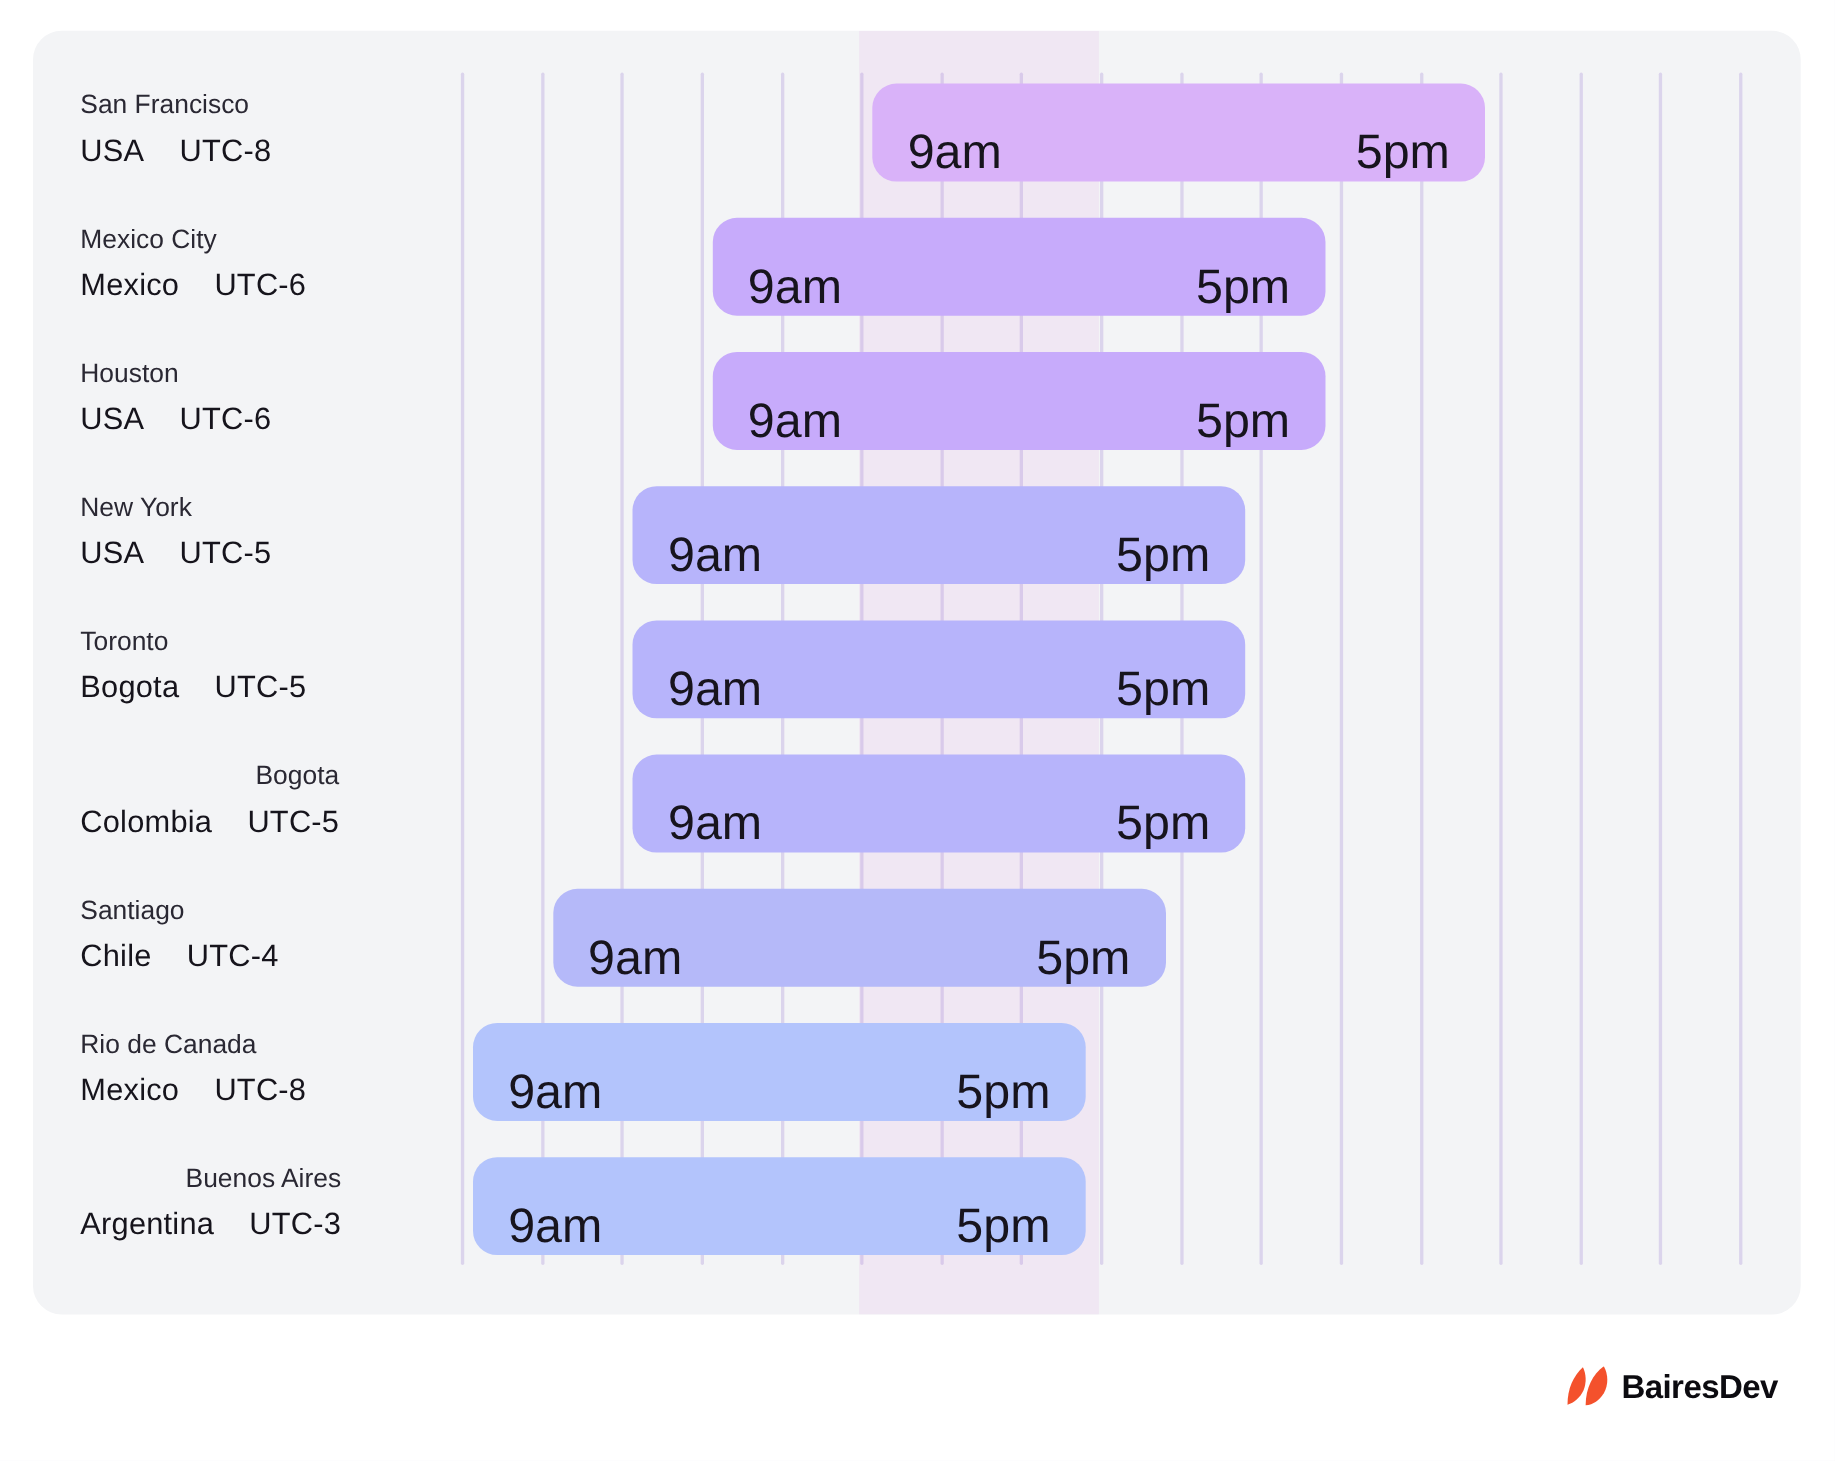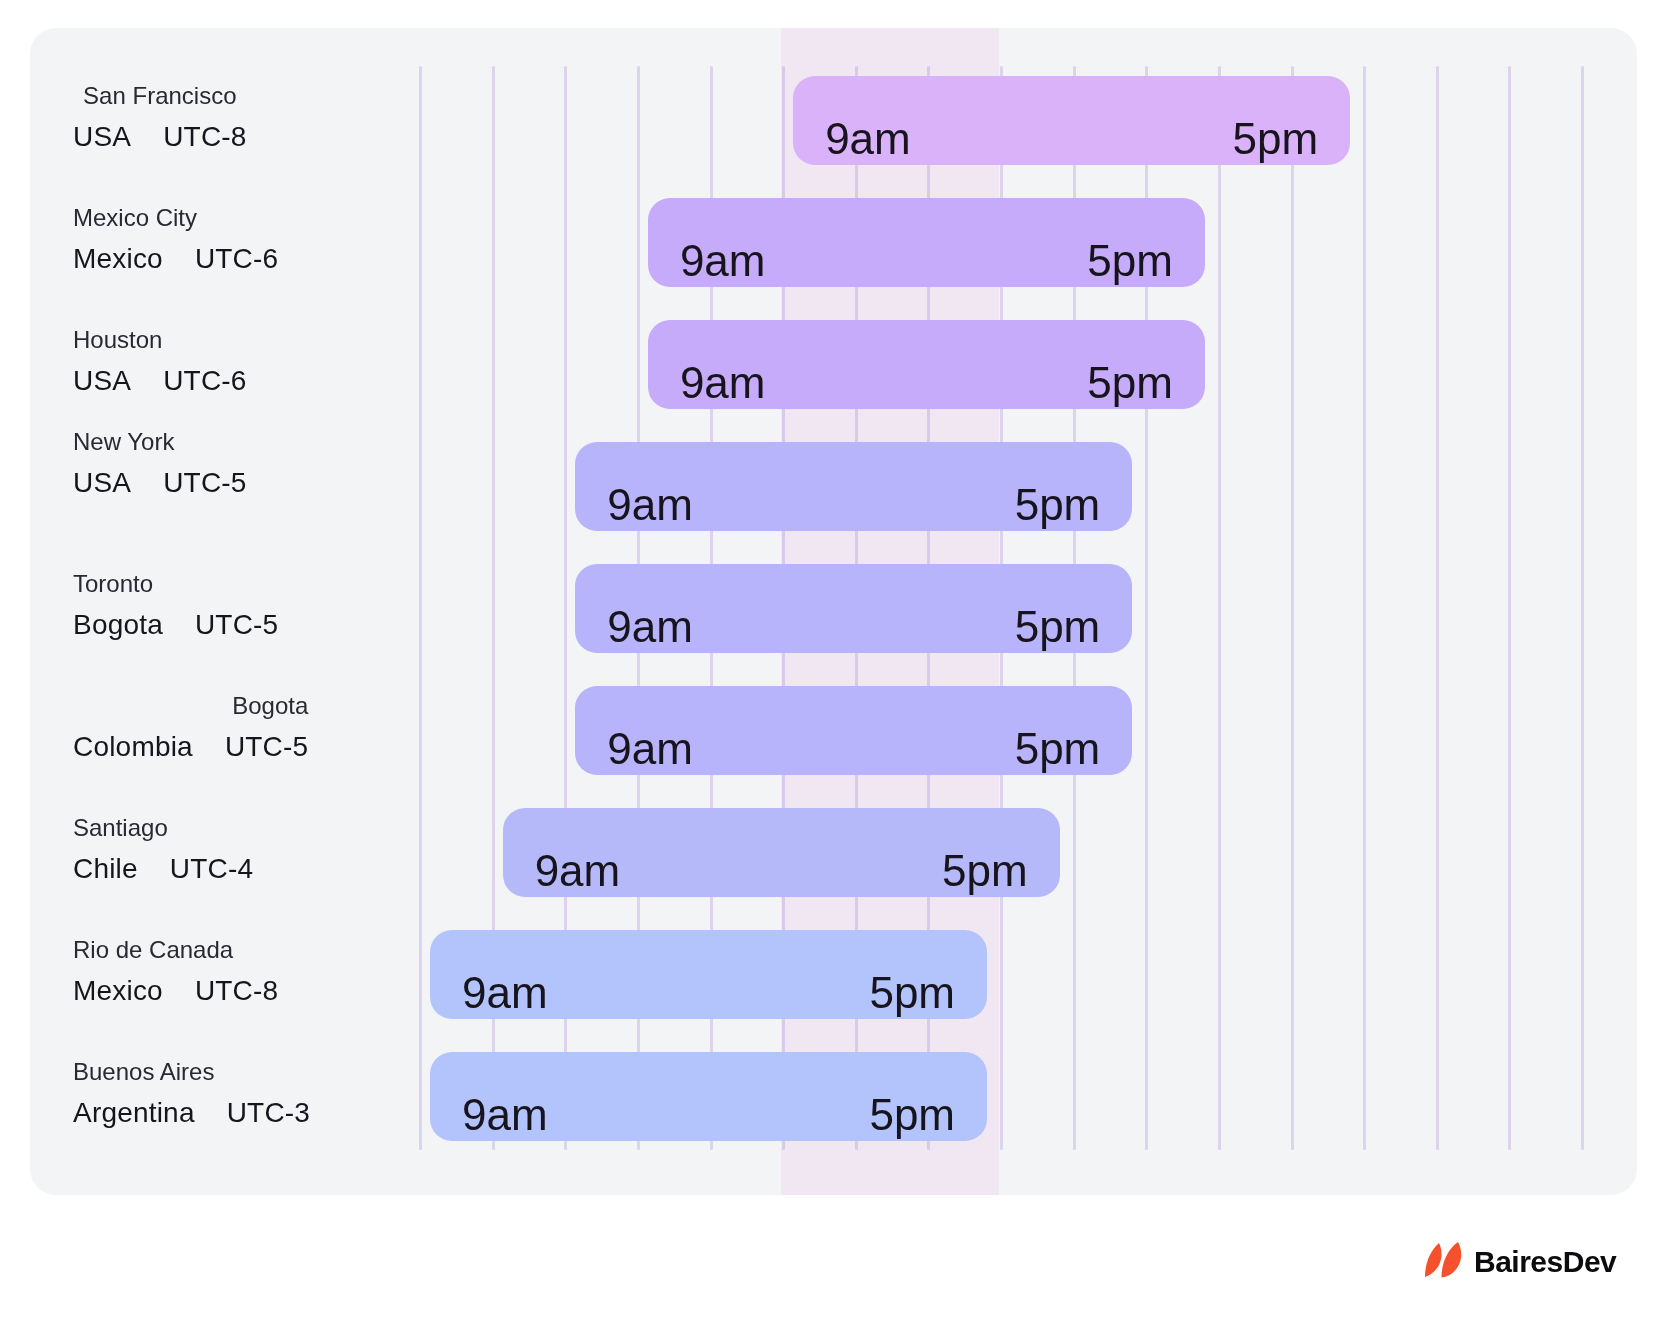--- a/index.html
+++ b/index.html
@@ -53,21 +53,21 @@
       <div class="gridline" style="left: 1042.62px; top: 38px; height: 1084px; background: rgba(159, 130, 211, 0.28);"></div>
       <div class="gridline" style="left: 1115.25px; top: 38px; height: 1084px; background: rgba(159, 130, 211, 0.28);"></div>
       <div class="gridline" style="left: 1187.88px; top: 38px; height: 1084px; background: rgba(159, 130, 211, 0.28);"></div>
       <div class="gridline" style="left: 1260.5px; top: 38px; height: 1084px; background: rgba(159, 130, 211, 0.28);"></div>
       <div class="gridline" style="left: 1333.12px; top: 38px; height: 1084px; background: rgba(159, 130, 211, 0.28);"></div>
       <div class="gridline" style="left: 1405.75px; top: 38px; height: 1084px; background: rgba(159, 130, 211, 0.28);"></div>
       <div class="gridline" style="left: 1478.38px; top: 38px; height: 1084px; background: rgba(159, 130, 211, 0.28);"></div>
       <div class="gridline" style="left: 1551px; top: 38px; height: 1084px; background: rgba(159, 130, 211, 0.28);"></div>
     </div>
   <div id="rows">
-      <div class="row-label" style="top: 54px; text-align: center;">
+      <div class="row-label" style="top: 54px;">
         <div class="city">San Francisco</div>
         <div class="meta">
           <span>USA</span>
           <span>UTC-8</span>
         </div>
       </div>
       <div class="bar" style="top: 48px; left: 763.125px; width: 557px; height: 89px; background: rgb(217, 178, 249); color: rgb(23, 20, 29);">
         <span>9am</span>
         <span>5pm</span>
       </div>
@@ -86,21 +86,21 @@
         <div class="city">Houston</div>
         <div class="meta">
           <span>USA</span>
           <span>UTC-6</span>
         </div>
       </div>
       <div class="bar" style="top: 292px; left: 617.875px; width: 557px; height: 89px; background: rgb(199, 171, 251); color: rgb(23, 20, 29);">
         <span>9am</span>
         <span>5pm</span>
       </div>
-      <div class="row-label" style="top: 400px;">
+      <div class="row-label" style="top: 420px;">
         <div class="city">New York</div>
         <div class="meta">
           <span>USA</span>
           <span>UTC-5</span>
         </div>
       </div>
       <div class="bar" style="top: 414px; left: 545.25px; width: 557px; height: 89px; background: rgb(183, 180, 251); color: rgb(23, 20, 29);">
         <span>9am</span>
         <span>5pm</span>
       </div>
@@ -141,21 +141,21 @@
         <div class="city">Rio de Canada</div>
         <div class="meta">
           <span>Mexico</span>
           <span>UTC-8</span>
         </div>
       </div>
       <div class="bar" style="top: 902px; left: 400px; width: 557px; height: 89px; background: rgb(179, 196, 252); color: rgb(23, 20, 29);">
         <span>9am</span>
         <span>5pm</span>
       </div>
-      <div class="row-label" style="top: 1030px;">
+      <div class="row-label" style="top: 1030px; text-align: right;">
         <div class="city">Buenos Aires</div>
         <div class="meta">
           <span>Argentina</span>
           <span>UTC-3</span>
         </div>
       </div>
       <div class="bar" style="top: 1024px; left: 400px; width: 557px; height: 89px; background: rgb(179, 196, 252); color: rgb(23, 20, 29);">
         <span>9am</span>
         <span>5pm</span>
       </div>

